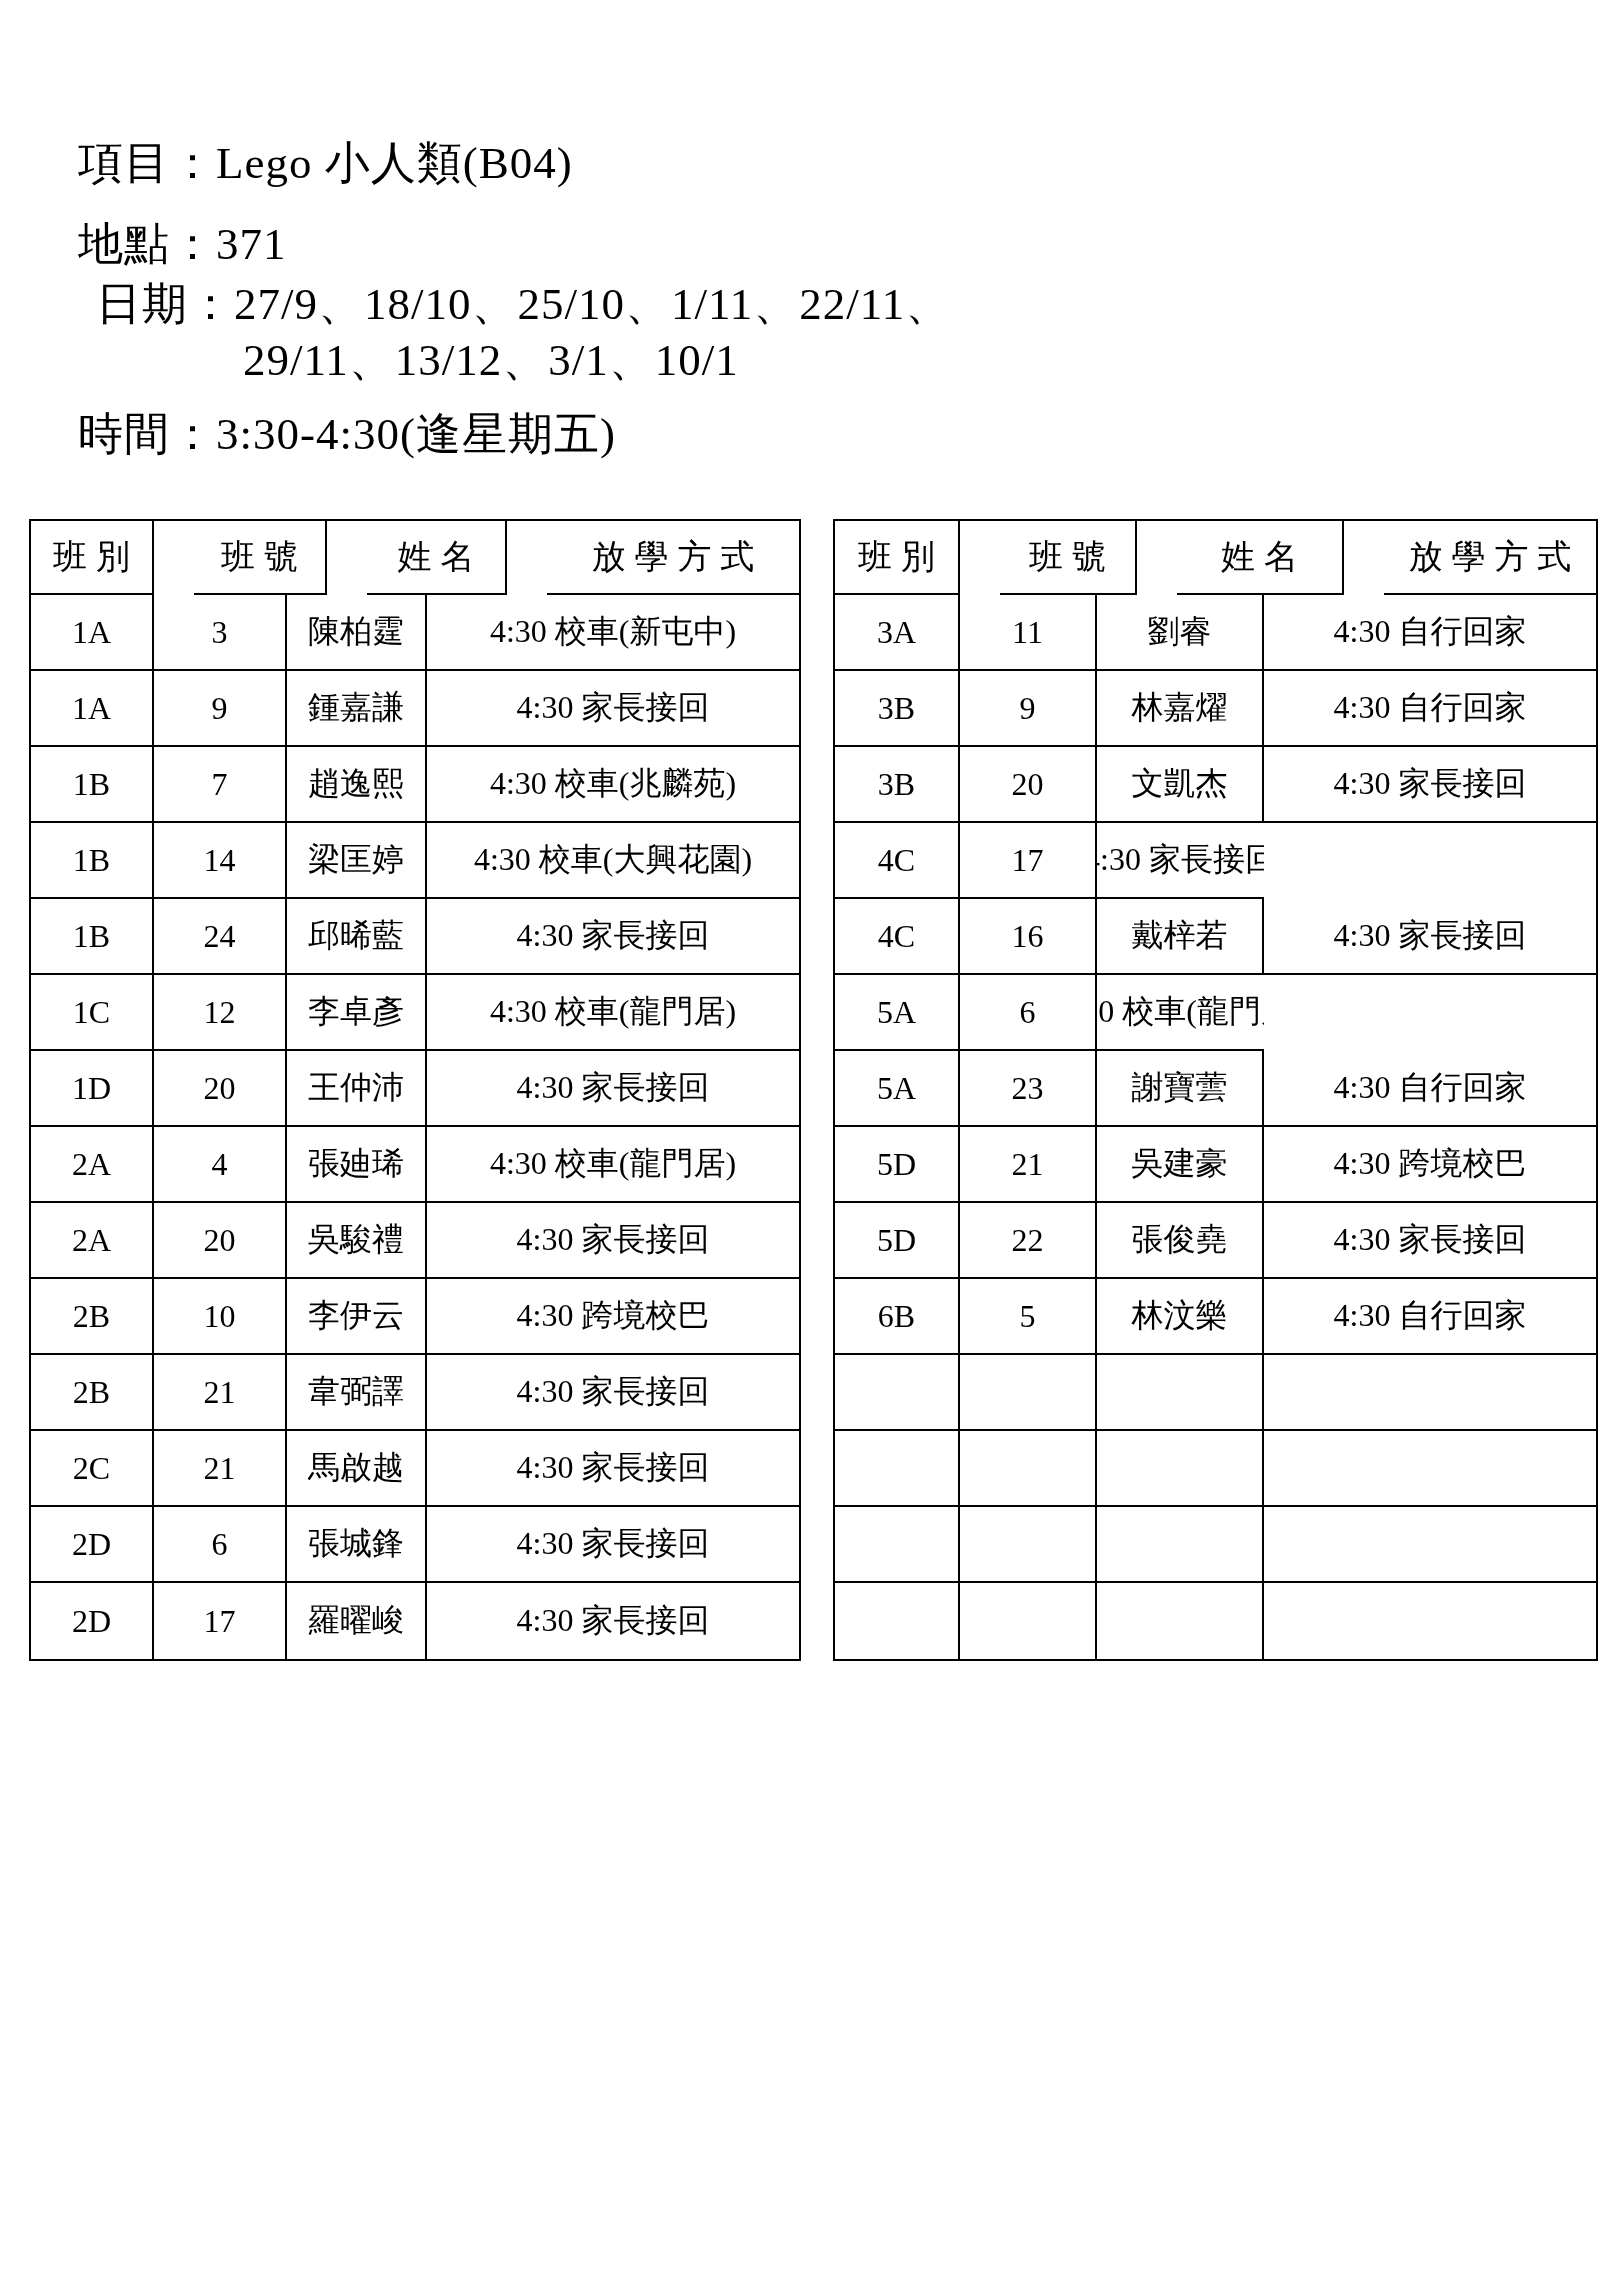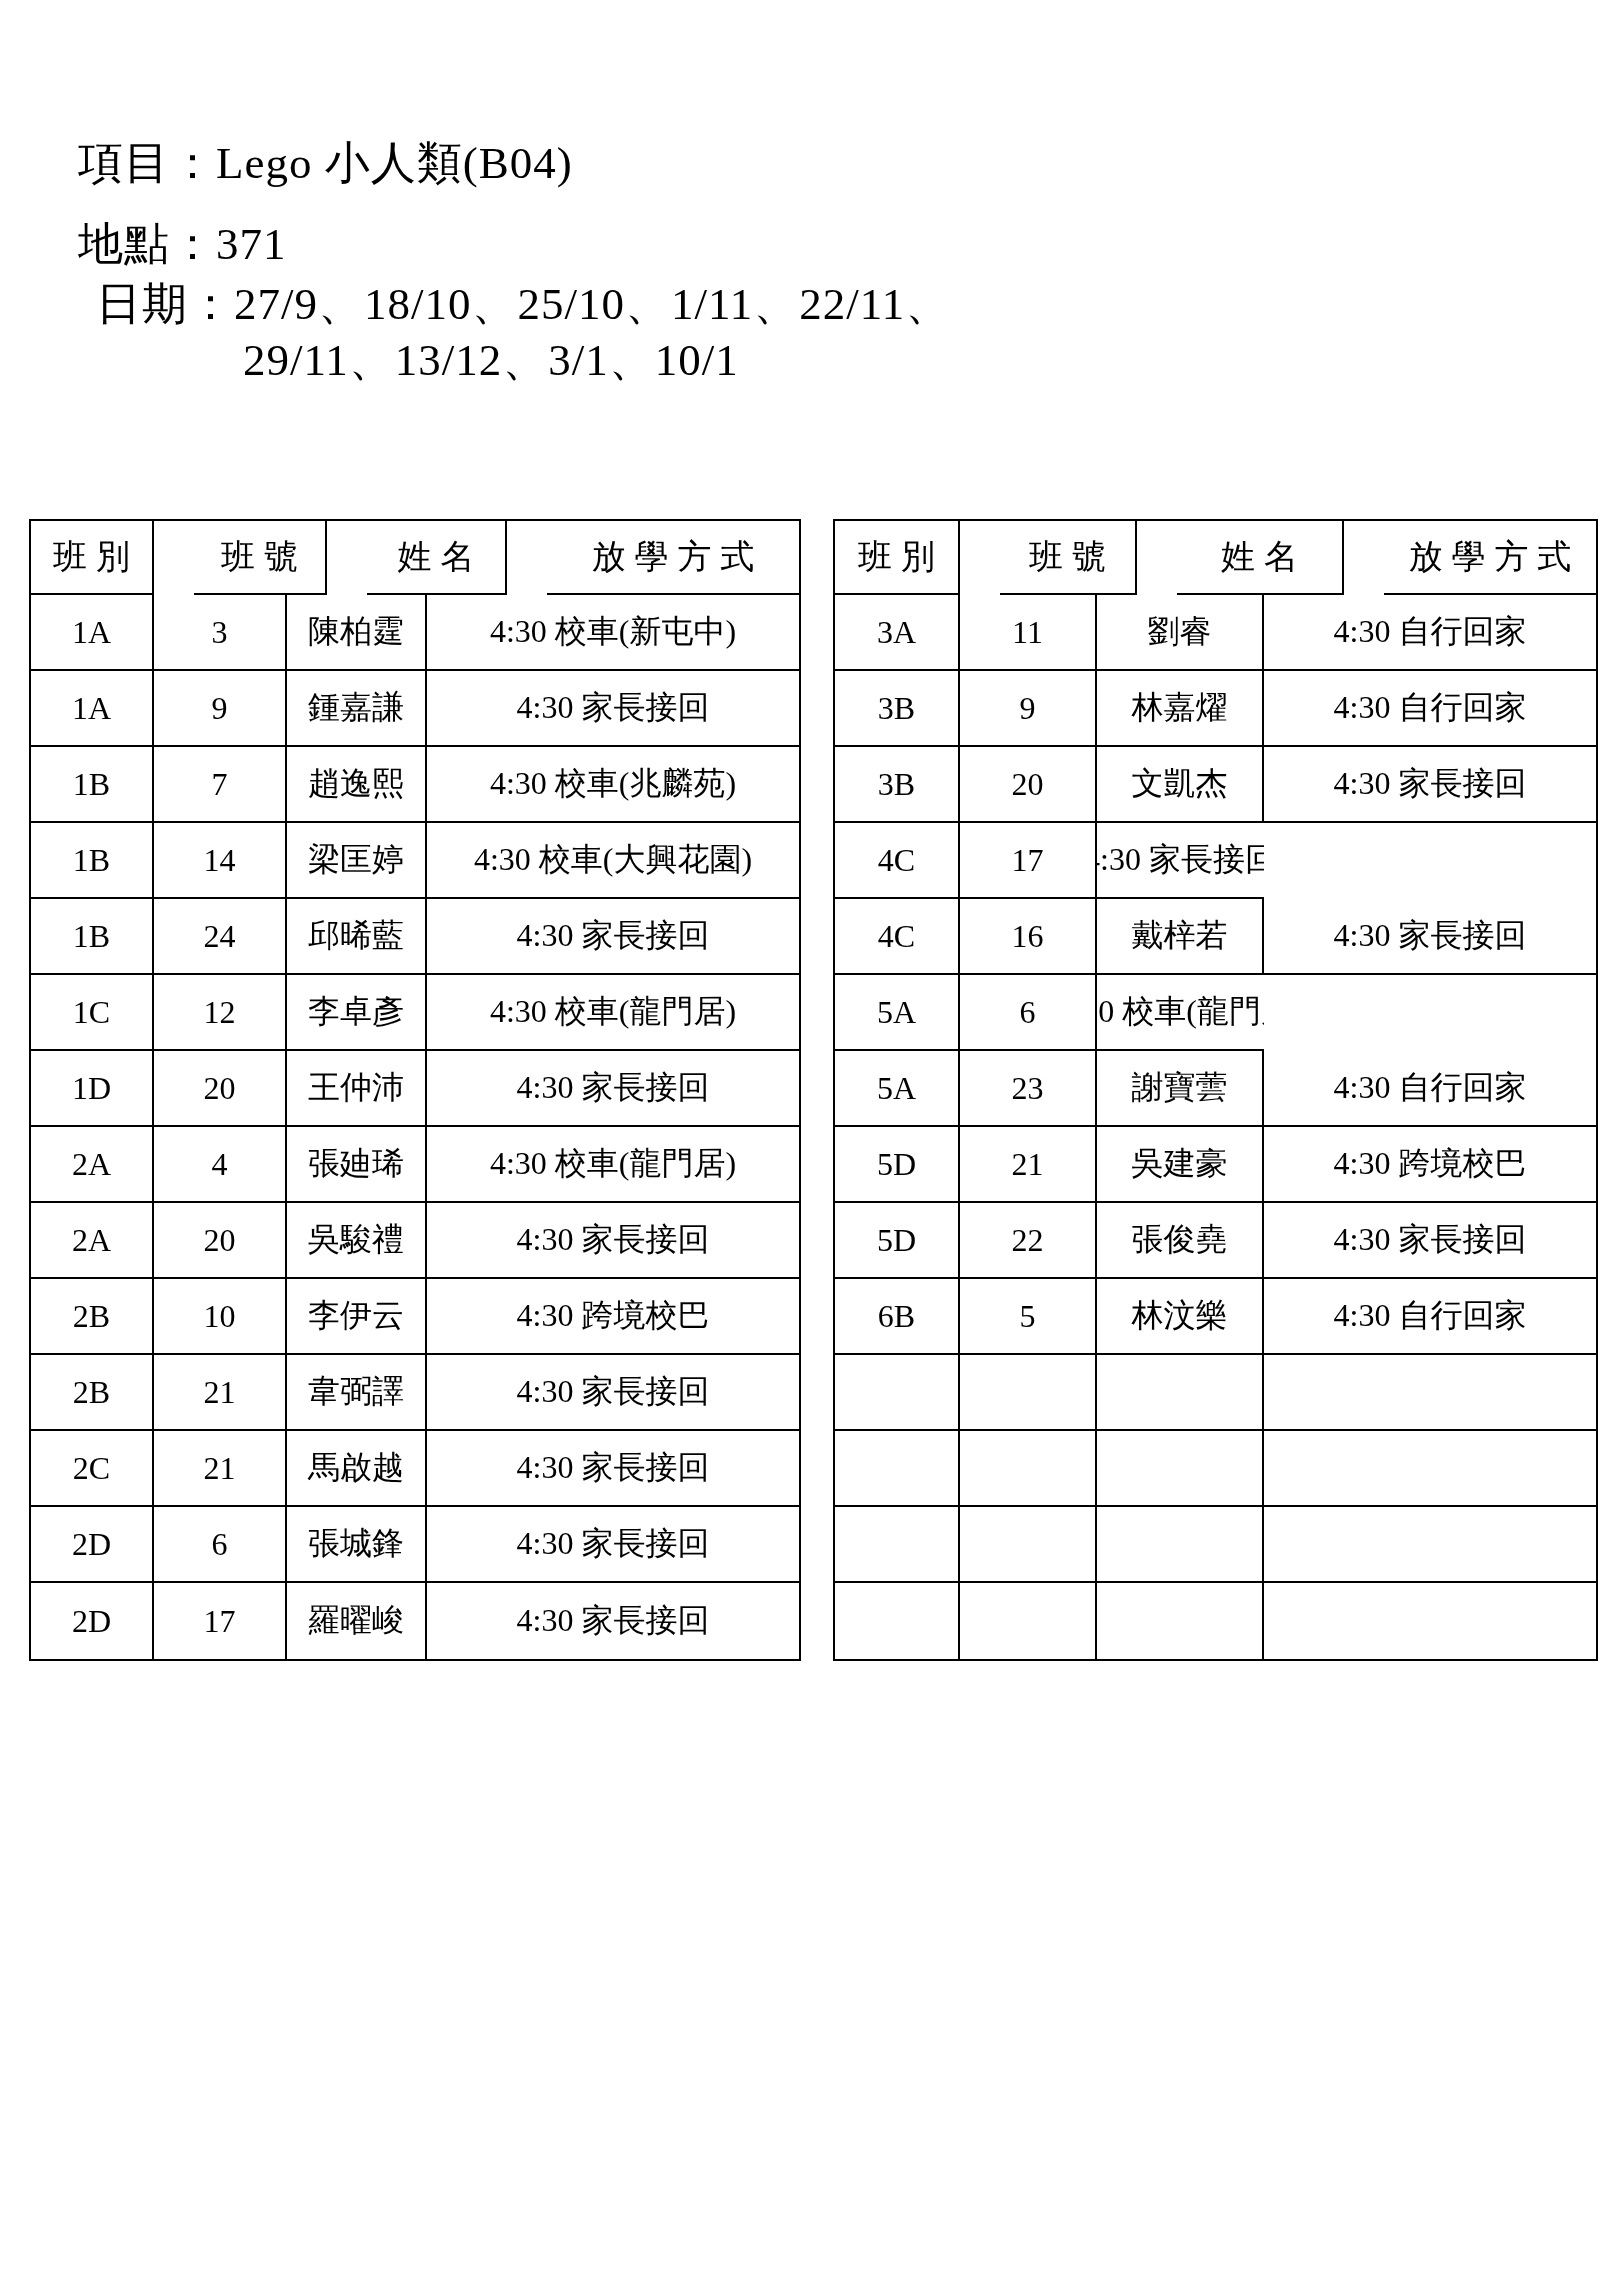--- a/index.html
+++ b/index.html
@@ -52,20 +52,21 @@
 </style>
 </head>
 <body>
 
 <div id="page">
 
   <div class="hline" style="left:78px;top:139px;">項目：Lego 小人類(B04)</div>
   <div class="hline" style="left:78px;top:220px;">地點：371</div>
   <div class="hline" style="left:96px;top:280px;">日期：27/9、18/10、25/10、1/11、22/11、</div>
   <div class="hline" style="left:243px;top:336px;">29/11、13/12、3/1、10/1</div>
+  <div class="hline" style="left:78px;top:410px;">時間：3:30-4:30(逢星期五)</div>
 
   <div class="tbl" style="left:29px;width:772px;--cols:123px 133px 140px 1fr;">
     <div class="tr head">
       <div class="td">班別</div>
       <div class="td">班號</div>
       <div class="td">姓名</div>
       <div class="td">放學方式</div>
     </div>
   <div class="tr">
         <div class="td">1A</div>

